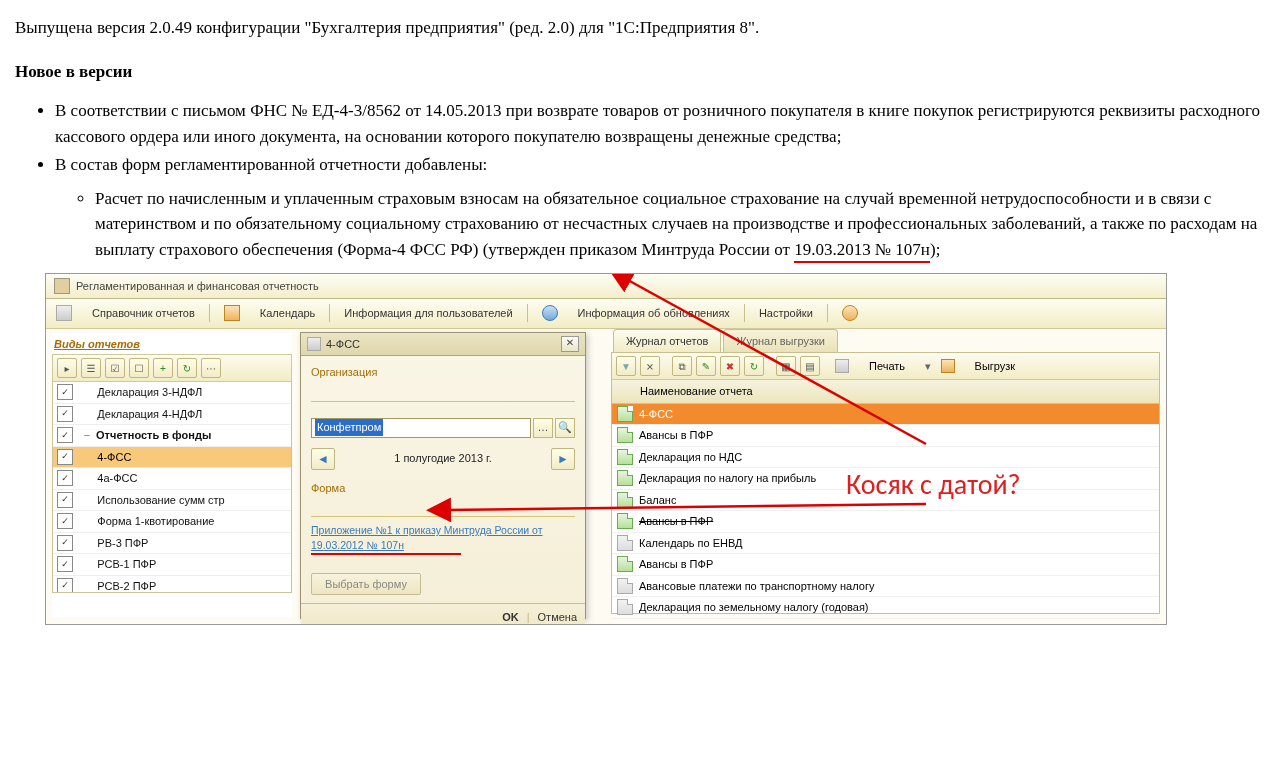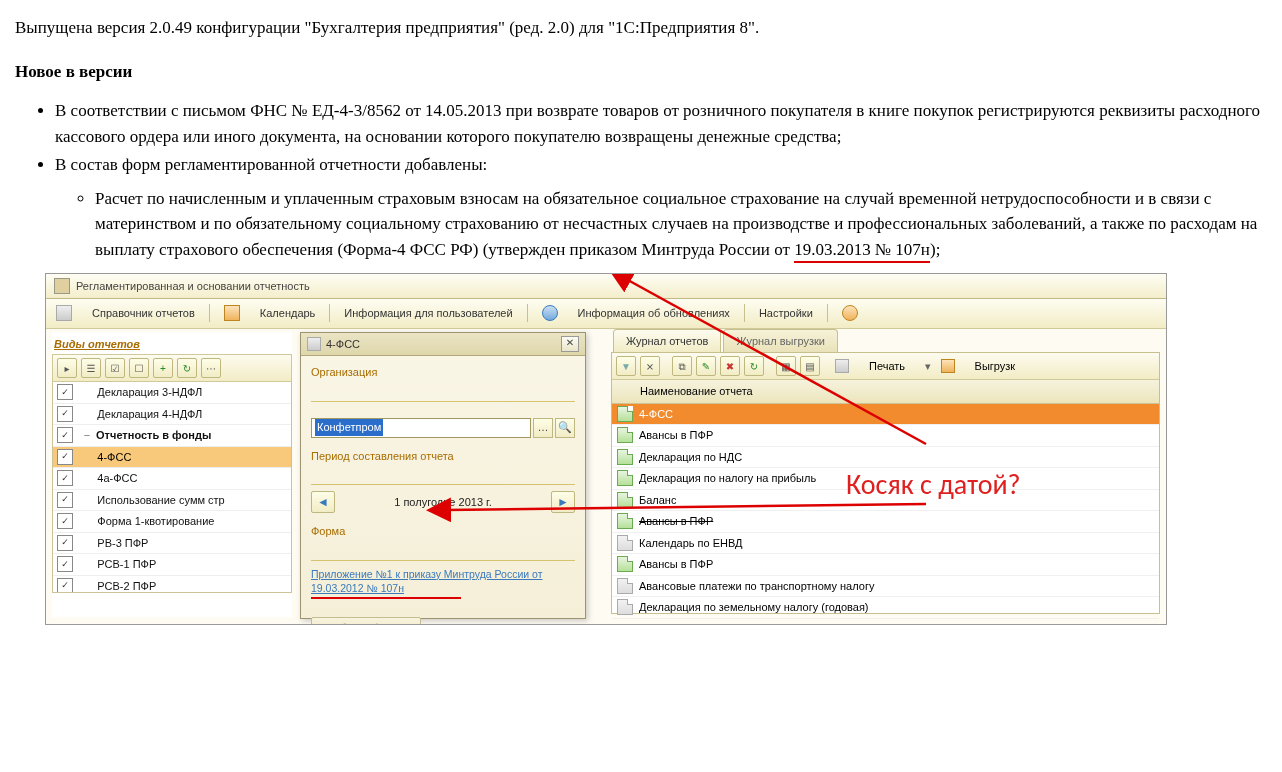--- a/index.html
+++ b/index.html
@@ -246,21 +246,21 @@
         <span>Расчет по начисленным и уплаченным страховым взносам на обязательное социальное страхование на случай временной нетрудоспособности и в связи с материнством и по обязательному социальному страхованию от несчастных случаев на производстве и профессиональных заболеваний, а также по расходам на выплату страхового обеспечения (Форма-4 ФСС РФ) (утвержден приказом Минтруда России от </span><span class="underline-red">19.03.2013 № 107н</span><span>);</span>
       </li>
     </ul>
   </li>
 </ul>
 
 <div class="screenshot-container">
 
   <div class="app-title-bar">
     <span class="title-icon"></span>
-    <span>Регламентированная и основании отчетность</span>
+    <span>Регламентированная и финансовая отчетность</span>
   </div>
 
   <div class="app-toolbar">
     <div class="tb-item">
       <span class="tb-ico gray"></span>
       <span>Справочник отчетов</span>
     </div>
     <div class="tb-sep"></div>
     <div class="tb-item">
       <span class="tb-ico orange"></span>
@@ -320,21 +320,20 @@
     </div>
     <div class="popup-body">
       <div class="field-label line">Организация</div>
       <div class="org-field">
         <div class="org-input">
           <span class="sel">Конфетпром</span>
         </div>
         <div class="tiny-btn">…</div>
         <div class="tiny-btn">🔍</div>
       </div>
-      <div class="field-label line">Период составления отчета</div>
       <div class="period-row">
         <div class="arrow-btn">◄</div>
         <div class="period-text">1 полугодие 2013 г.</div>
         <div class="arrow-btn">►</div>
       </div>
       <div class="field-label line">Форма</div>
       <div class="form-link">Приложение №1 к приказу Минтруда России от 19.03.2012 № 107н</div>
       <div style="border-bottom:2px solid #d00; width:150px; margin-top:1px;"></div>
       <button class="select-form-btn">Выбрать форму</button>
     </div>

